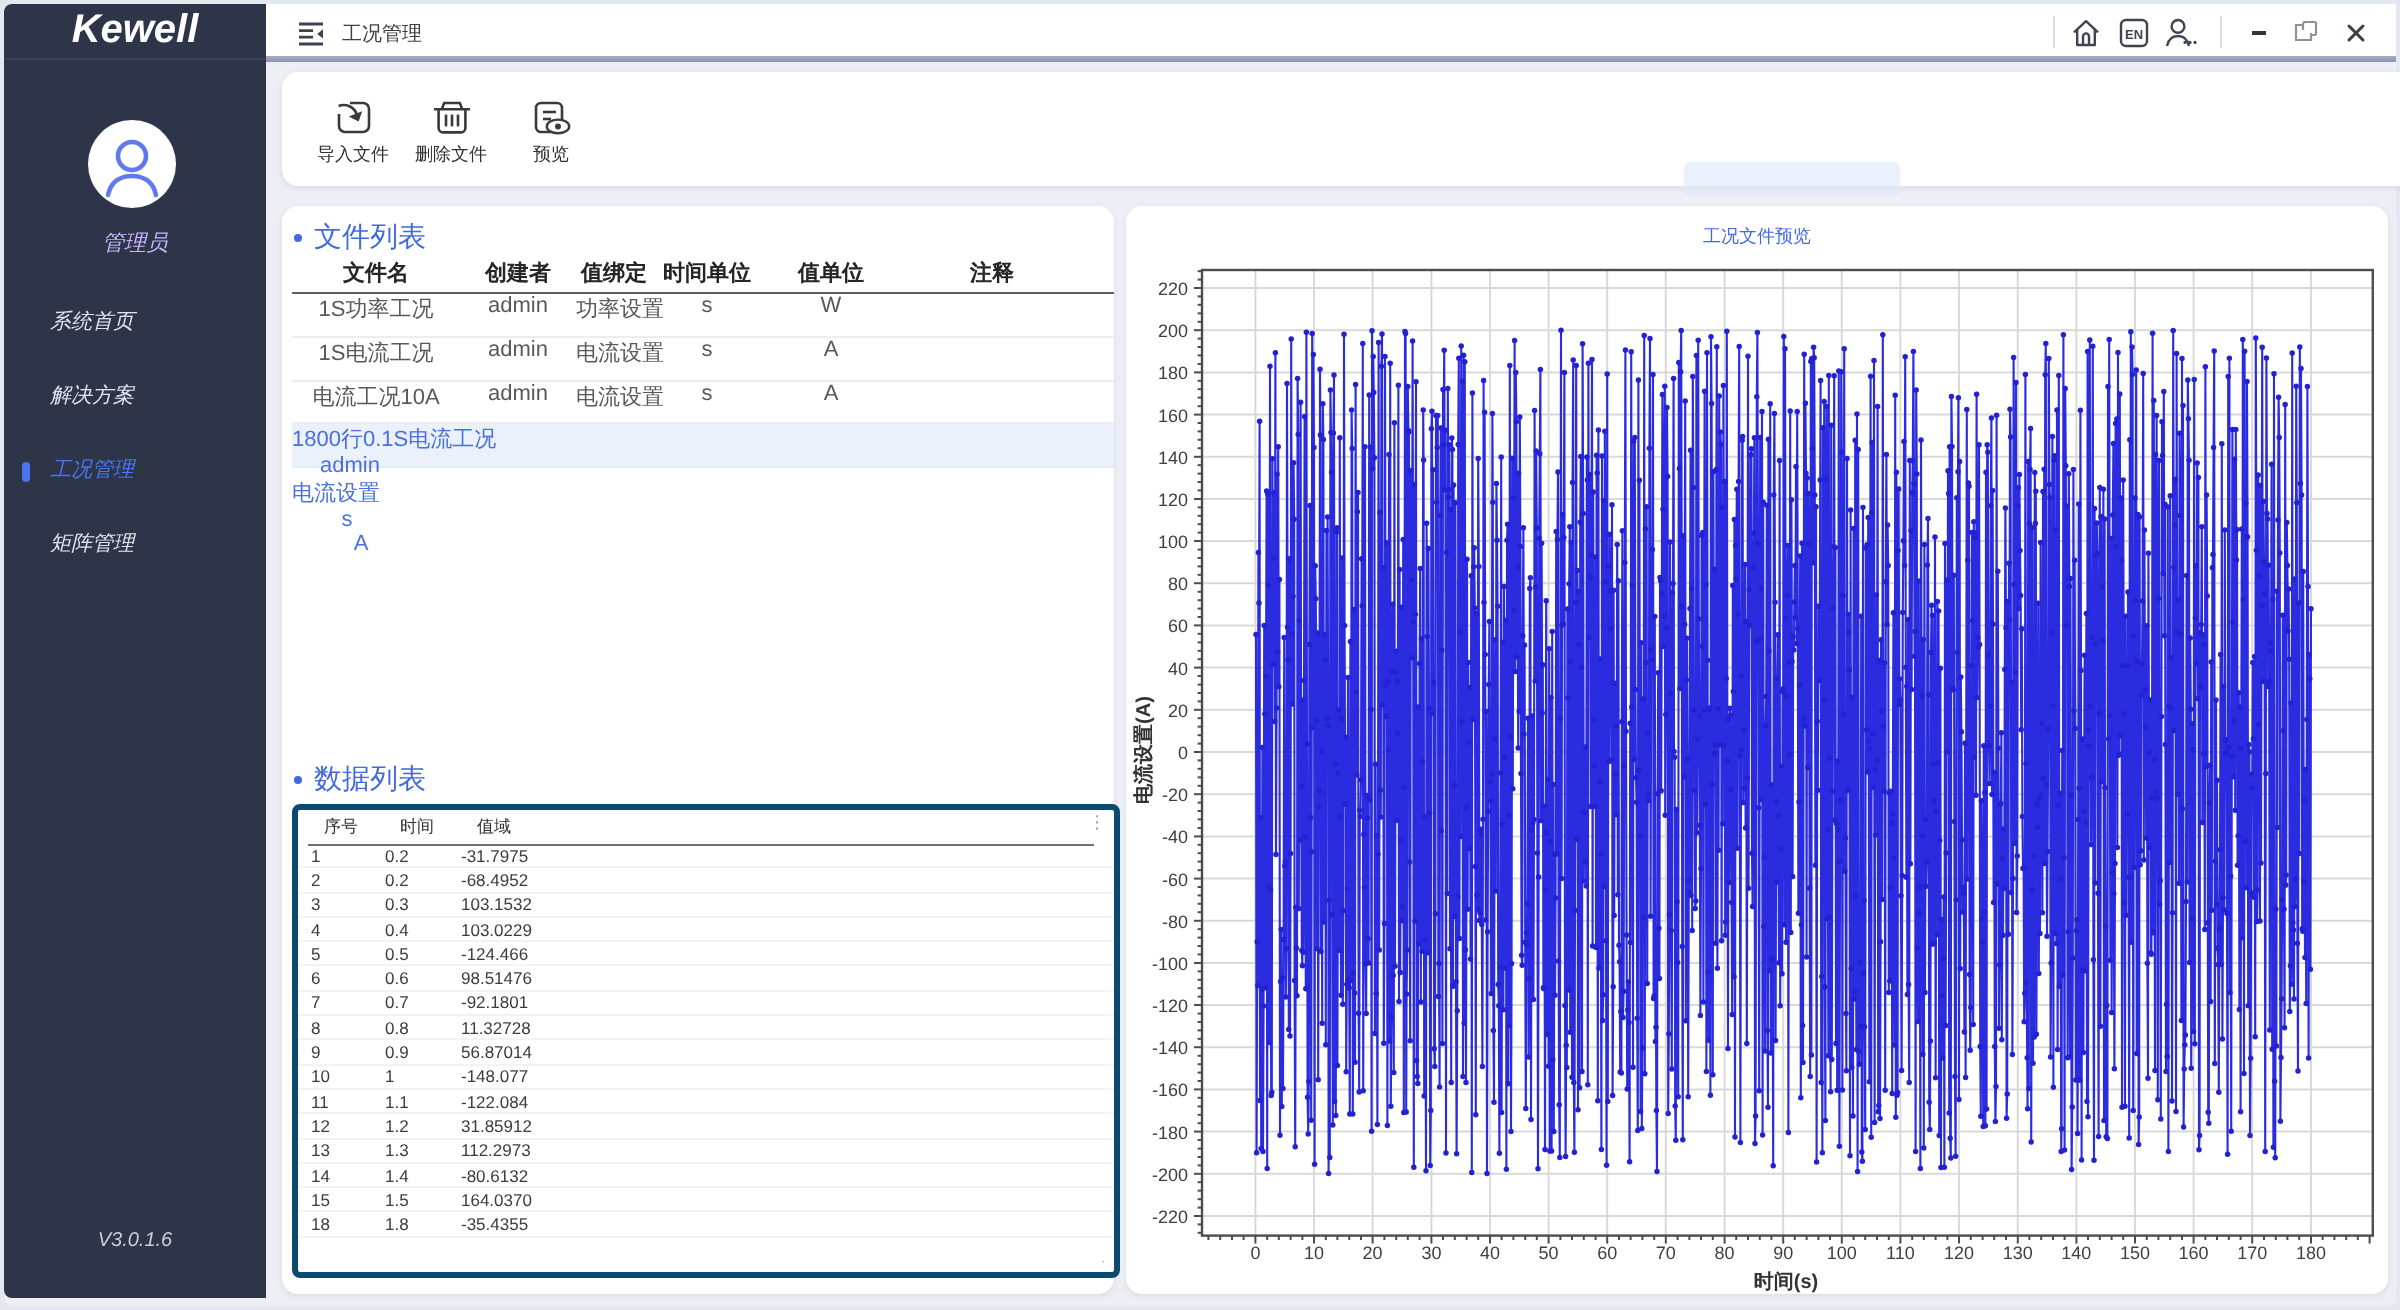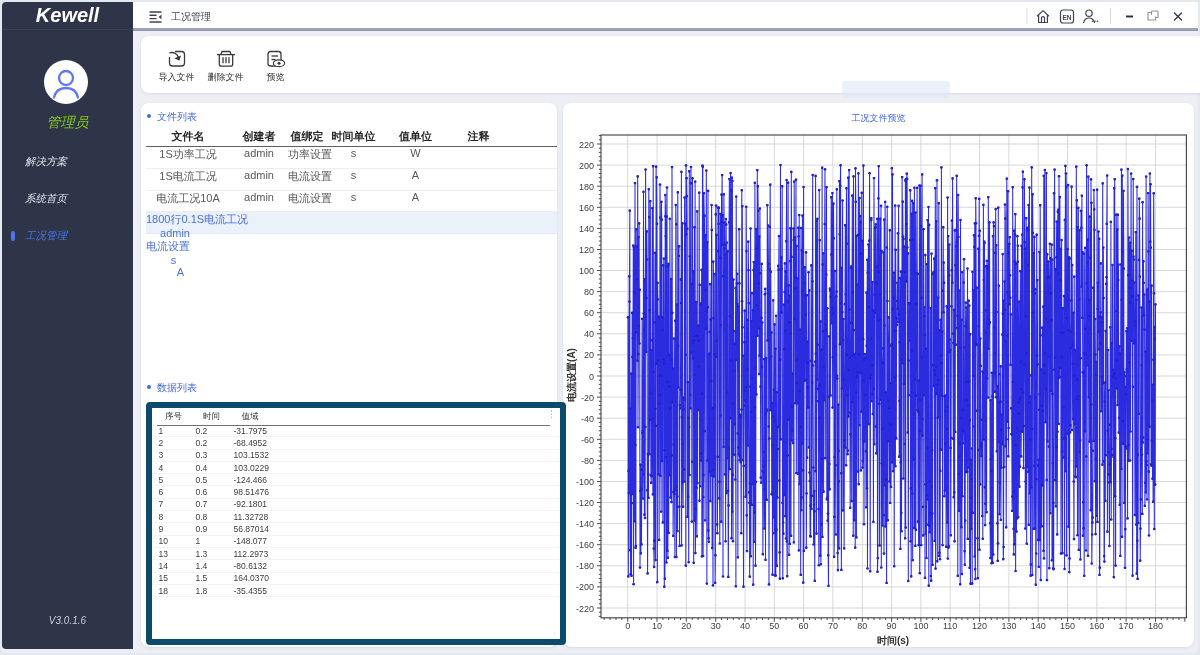--- a/index.html
+++ b/index.html
@@ -2,56 +2,56 @@
 <html><head>
 <meta charset="utf-8">
 <style>
 html,body{margin:0;padding:0;}
 body{width:1200px;height:655px;overflow:hidden;font-family:"Liberation Sans",sans-serif;background:#e2e6ee;position:relative;}
 .win{position:absolute;left:0;top:0;width:1200px;height:655px;background:#edeff5;border:2px solid #e4e8f0;box-sizing:border-box;border-radius:6px;}
 
 .side{position:absolute;left:2px;top:2px;width:131px;height:647px;background:#2e3549;border-radius:4px 0 0 4px;font-style:italic;}
 .logo{position:absolute;left:0;top:0;width:100%;height:27px;border-bottom:1px solid #3a4156;text-align:center;color:#fff;font-weight:bold;font-size:20px;line-height:26px;letter-spacing:0;}
 .avatar{position:absolute;left:42px;top:58px;width:44px;height:44px;background:#fff;border-radius:50%;}
-.uname{position:absolute;left:0;top:112px;width:100%;text-align:center;color:#84cc16;font-size:14px;}
+.uname{position:absolute;left:0;top:112px;width:100%;text-align:center;color:#c4b5fd;font-size:11px;}
 .menu{position:absolute;left:0;top:141px;width:100%;}
 .mi{position:relative;height:37px;line-height:37px;color:#dfe3ec;font-size:10.5px;padding-left:23px;}
 .mi.act{color:#4a75ee;}
 .mi.act .bar{position:absolute;left:9px;top:14px;width:4px;height:10px;background:#4a75ee;border-radius:2px;}
 .ver{position:absolute;left:0;top:613px;width:100%;text-align:center;color:#c9cdd9;font-size:10px;}
 
 .topbar{position:absolute;left:133px;top:2px;width:1065px;height:26px;background:#fff;}
 .tbline{position:absolute;left:133px;top:28px;width:1065px;height:3px;background:linear-gradient(#a7abc4,#8e93af);}
 .tbtitle{position:absolute;left:38px;top:8px;font-size:10px;color:#3a3f4a;}
 .ticons{position:absolute;right:0px;top:0;height:26px;display:flex;align-items:center;color:#3c4250;}
 .ticons svg{display:block;}
 
 .card{position:absolute;background:#fff;border-radius:8px;box-shadow:0 1px 3px rgba(120,130,160,.18);}
 .toolcard{left:141px;top:36px;width:1053px;height:57px;padding-left:44px;}
 .leftcard{left:141px;top:103px;width:416px;height:544px;}
 .rightcard{left:563px;top:103px;width:631px;height:544px;}
 .tbtn{position:absolute;top:13.5px;text-align:center;color:#303030;font-size:9px;}
 .tbtn svg{display:block;margin:0 auto 3px auto;}
 
-.sect{position:absolute;font-size:10px;color:#4169e1;}
+.sect{position:absolute;font-size:14px;color:#4169e1;}
 .sect .b{display:inline-block;width:4px;height:4px;border-radius:50%;background:#4169e1;vertical-align:2px;margin-right:6px;}
 
 .ftab{position:absolute;left:146px;top:127px;width:411px;font-size:11px;white-space:nowrap;}
 .ftab .hrow{display:flex;color:#262626;font-weight:bold;height:19px;align-items:center;}
 .ftab .hline{border-bottom:1px solid #5a5f6b;}
 .ftab .row{display:flex;color:#595959;height:21.8px;box-sizing:border-box;align-items:flex-start;border-bottom:1px solid #ebedf2;}
 .ftab .row.sel{background:#eaf1fb;color:#4a6fe0;border-bottom:1px solid #e2ecf9;flex-direction:column;}
 .c1{width:84px;text-align:center;}
 .c2{width:58px;text-align:center;}
 .c3{width:38px;text-align:center;}
 .c4{width:55px;text-align:center;}
 .c5{width:69px;text-align:center;}
-.c6{width:57px;text-align:center;font-family:Liberation Serif, serif;}
-
-.dbox{position:absolute;left:146px;top:402px;width:408px;height:231px;border:6px solid #0c4a6e;border-radius:4px;overflow:hidden;background:#fff;}
+.c6{width:57px;text-align:right;font-family:Liberation Serif, serif;}
+
+.dbox{position:absolute;left:146px;top:402px;width:408px;height:231px;border:3px solid #0c4a6e;border-radius:4px;overflow:hidden;background:#fff;}
 .dtab{font-size:8.5px;color:#3c3c3c;white-space:nowrap;}
 .dhead{display:flex;height:17px;align-items:center;color:#303030;position:relative;}
 .dhl{position:absolute;left:5px;right:10px;top:17px;border-top:1px solid #707070;}
 .drow{display:flex;height:12.3px;box-sizing:border-box;align-items:center;border-bottom:1px solid #f2f3f6;}
 .d1{width:37px;padding-left:6.5px;}
 .d2{width:38px;}
 .d3{width:200px;}
 .dh1{width:43px;text-align:center;}
 .dh2{width:33px;text-align:center;}
 .dh3{width:44px;text-align:center;}
@@ -106,23 +106,24 @@
 <div class="side">
   <div class="logo">Kewell</div>
   <div class="avatar">
     <svg style="position:absolute;left:8px;top:7px" width="28" height="32" viewBox="0 0 28 32">
       <circle cx="14" cy="11" r="7" fill="none" stroke="#6179f0" stroke-width="2.3"></circle>
       <path d="M2,30.5 C3.5,23.5 8.5,21 14,21 C19.5,21 24.5,23.5 26,30.5" fill="none" stroke="#6179f0" stroke-width="2.3" stroke-linecap="round"></path>
     </svg>
   </div>
   <div class="uname">管理员</div>
   <div class="menu">
+    <div class="mi">系统首页</div>
     <div class="mi">解决方案</div>
-    <div class="mi">系统首页</div>
     <div class="mi act"><span class="bar"></span>工况管理</div>
+    <div class="mi">矩阵管理</div>
   </div>
   <div class="ver">V3.0.1.6</div>
 </div>
 <div class="card toolcard">
   <div class="tbtn" style="left:1.5px;width:68px;">
       <svg width="68" height="18" viewBox="0 0 68 18">
 <g transform="translate(1.5,0)" fill="none" stroke="#3a3a3a" stroke-width="1.3">
 <path d="M30.5,1.5 H37 A3,3 0 0 1 40,4.5 V13 A3,3 0 0 1 37,16 H28 A3,3 0 0 1 25,13 V7"></path>
 <path d="M24.8,3.0 C28.6,1.6 32.4,3.4 34.0,7.2"></path>
 </g>
@@ -256,20 +257,30 @@
       </div>
     <div class="drow">
         <div class="d1">9</div>
         <div class="d2">0.9</div>
         <div class="d3">56.87014</div>
       </div>
     <div class="drow">
         <div class="d1">10</div>
         <div class="d2">1</div>
         <div class="d3">-148.077</div>
+      </div>
+    <div class="drow">
+        <div class="d1">11</div>
+        <div class="d2">1.1</div>
+        <div class="d3">-122.084</div>
+      </div>
+    <div class="drow">
+        <div class="d1">12</div>
+        <div class="d2">1.2</div>
+        <div class="d3">31.85912</div>
       </div>
     <div class="drow">
         <div class="d1">13</div>
         <div class="d2">1.3</div>
         <div class="d3">112.2973</div>
       </div>
     <div class="drow">
         <div class="d1">14</div>
         <div class="d2">1.4</div>
         <div class="d3">-80.6132</div>

